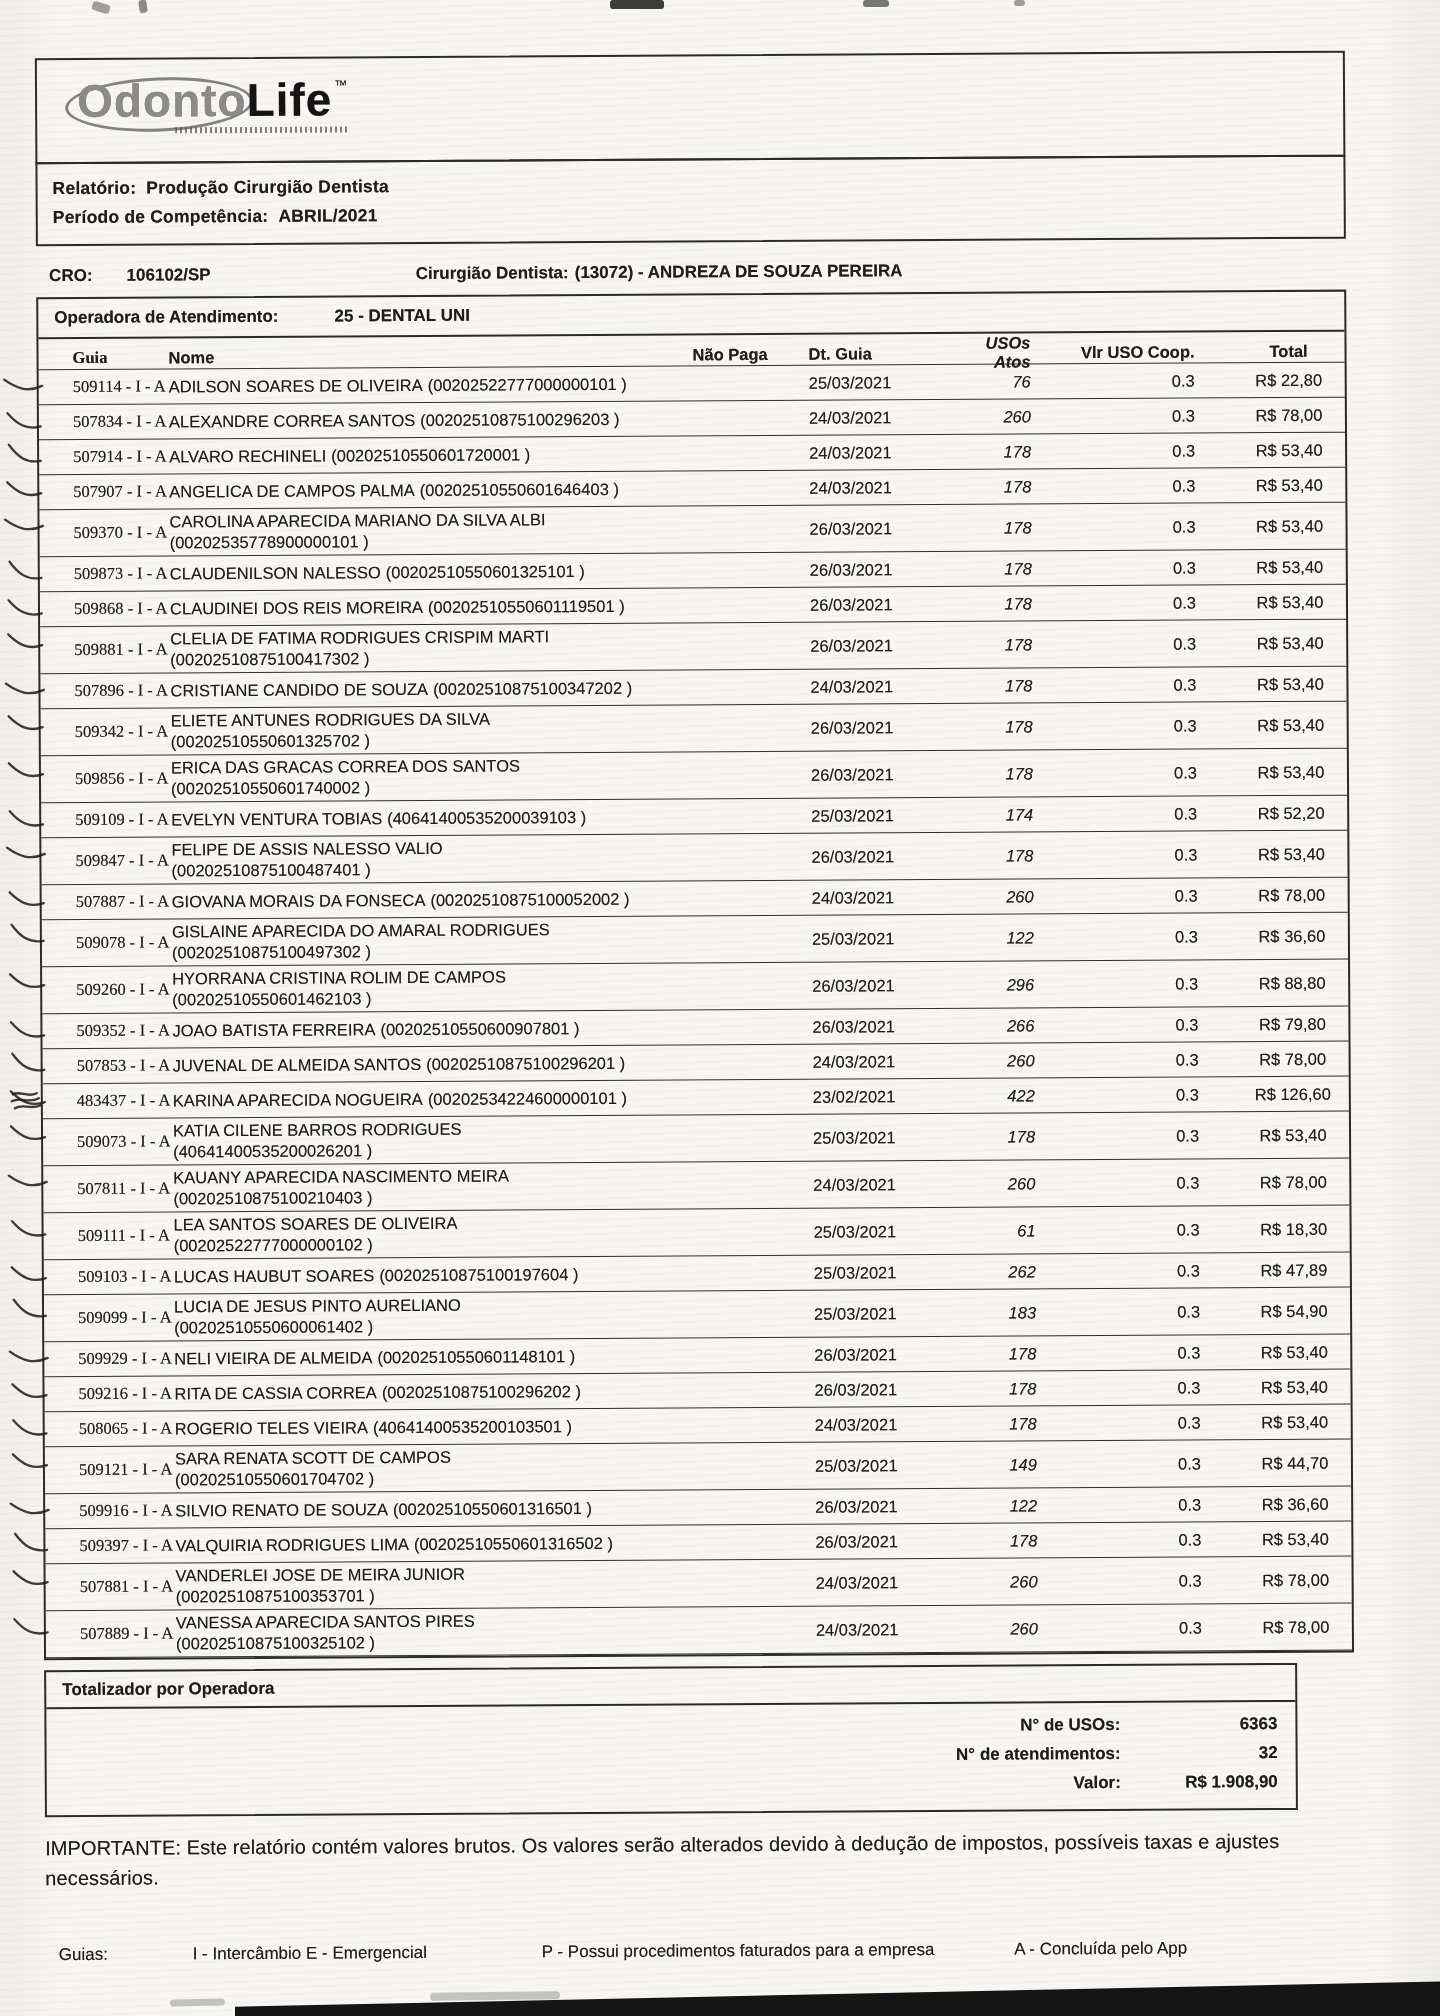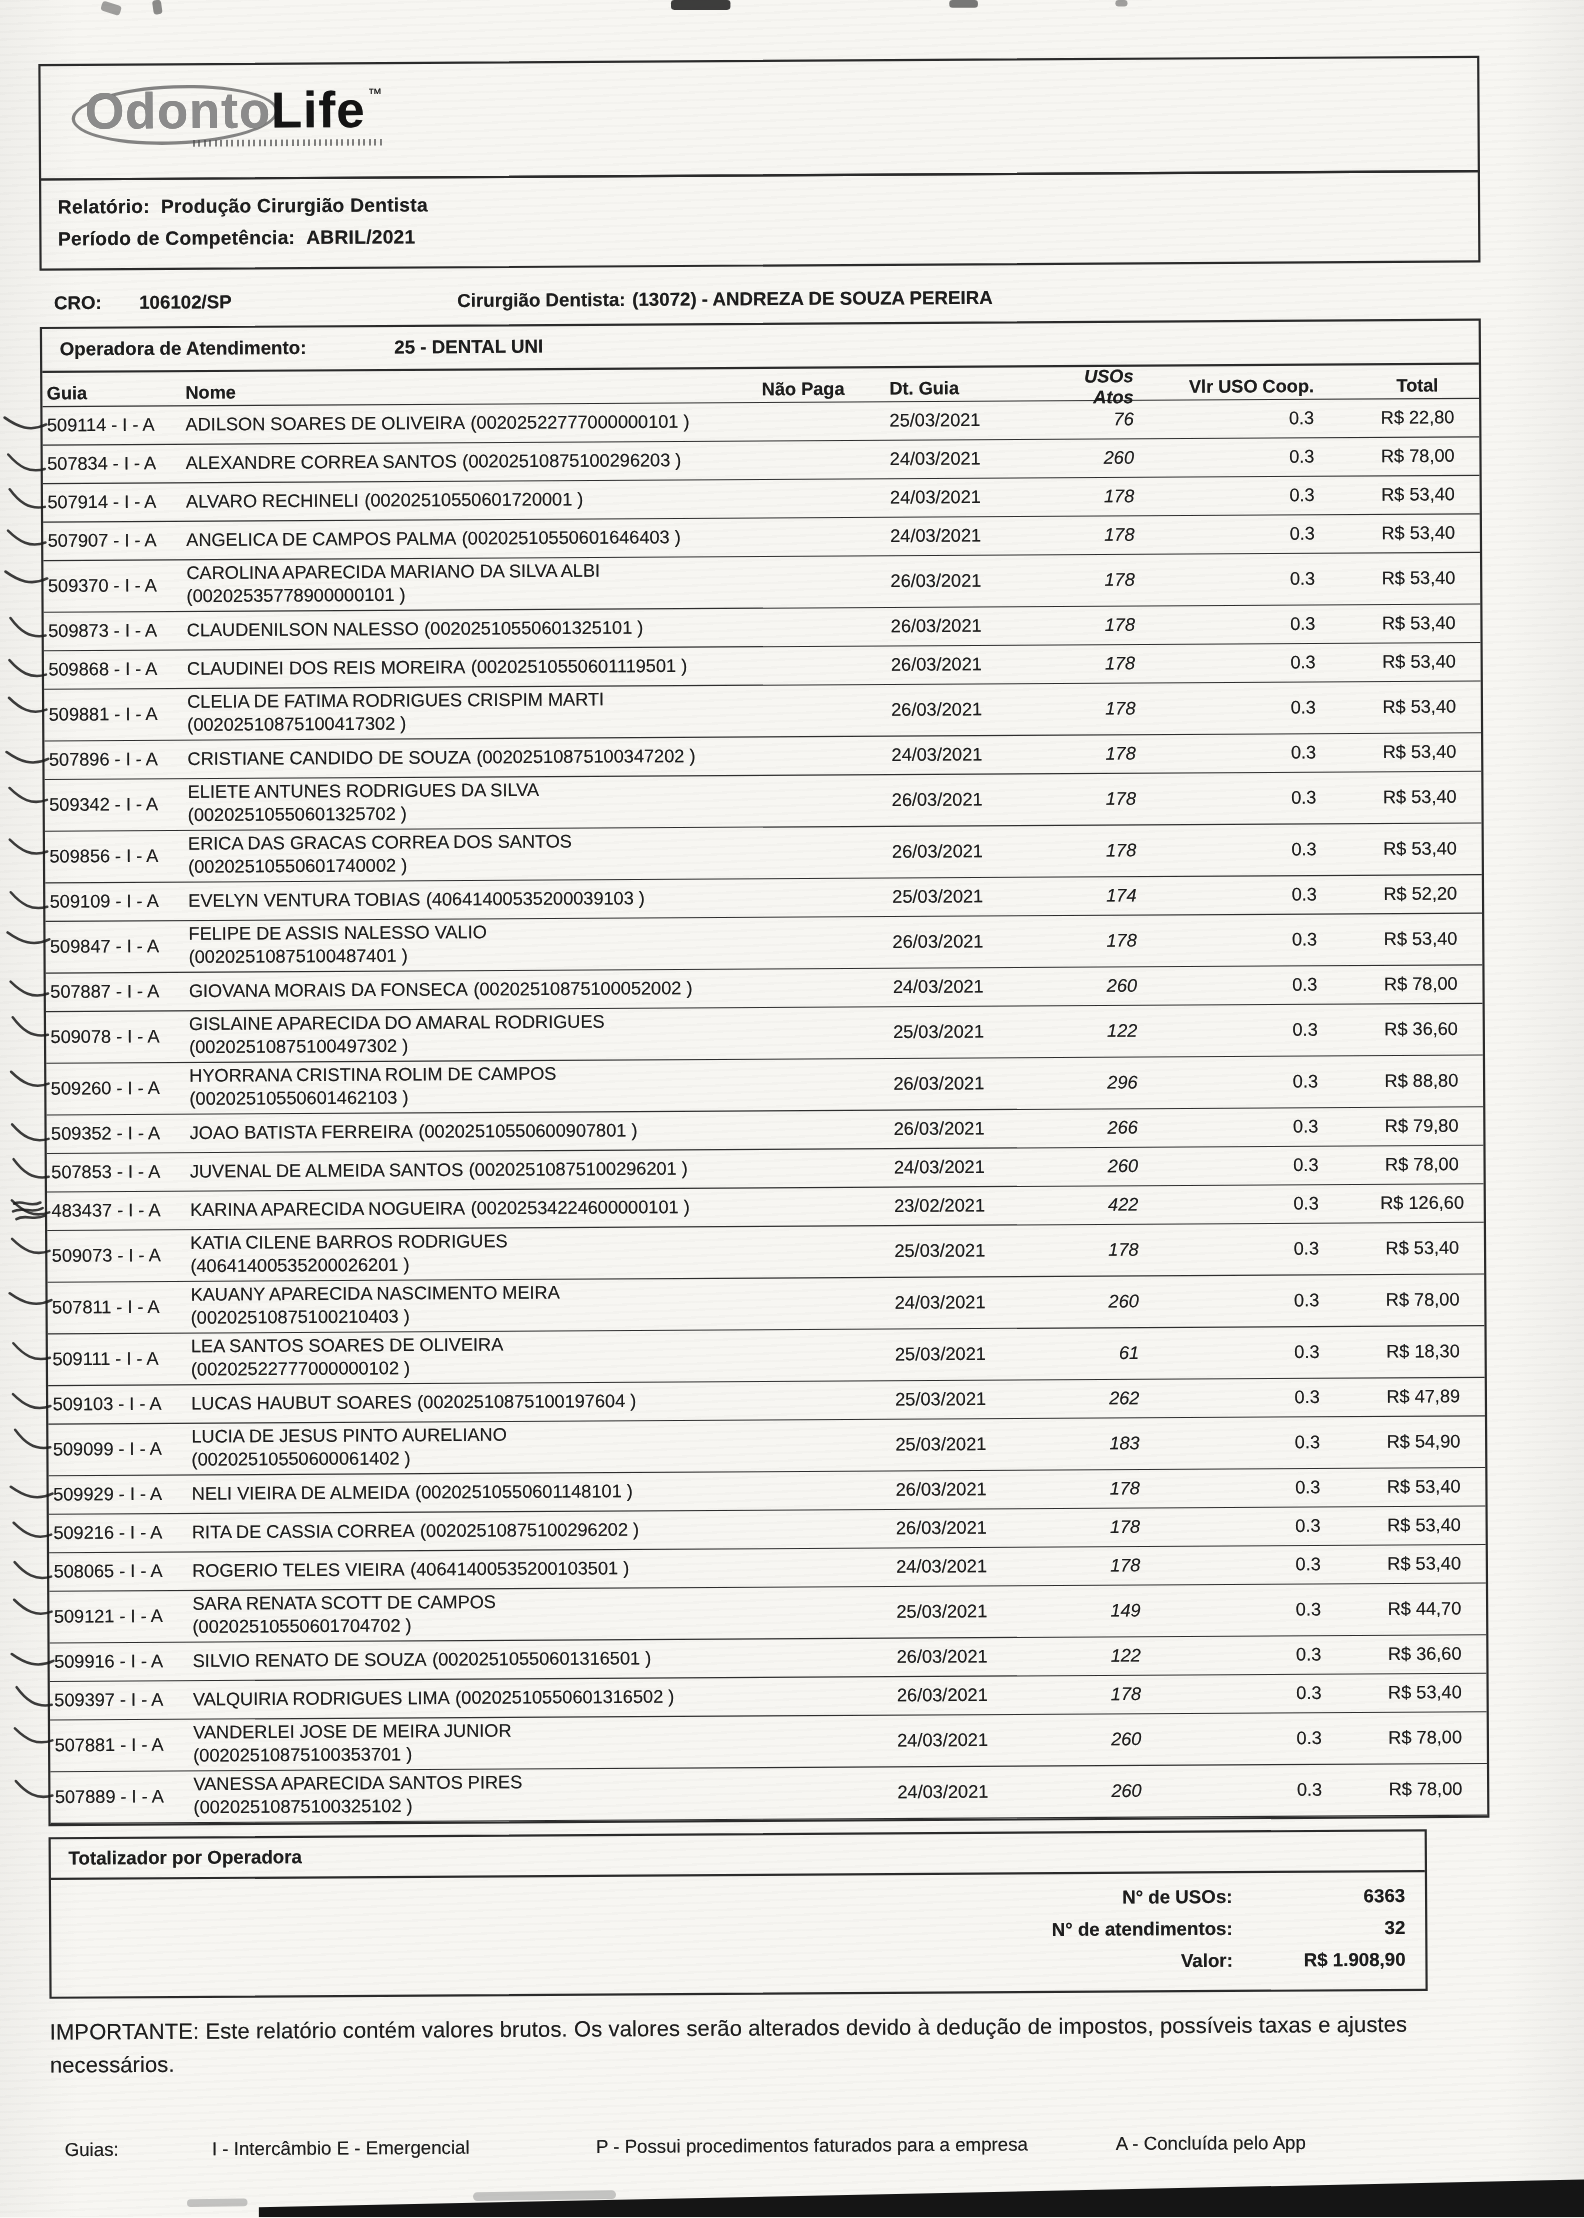--- a/index.html
+++ b/index.html
@@ -44,29 +44,29 @@
 
   
   .cro-line { display:flex; margin:20px 0 11px 13px; font-size:17px; font-weight:600; }
   .cro-value { margin-left:34px; }
   .dentist { margin-left:205px; }
   .dentist-value { margin-left:6px; }
 
   
   .table-box { width:1310px; }
   .operadora-row { display:flex; align-items:center; height:40px; padding-left:16px; border-bottom:2.2px solid #2b2b2b; font-size:17px; font-weight:600; }
-  .op-val { margin-left:80px;text-align:right; }
+  .op-val { margin-left:56px;text-align:right; }
 
   .thead, .trow {
     display:grid;
     grid-template-columns:130px 520px 110px 150px 92px 196px auto;
     align-items:center;
   }
   .thead { height:31px; border-bottom:1.8px solid #2e2e2e; font-size:16.5px; font-weight:600; }
-  .c-guia  { padding-left:4px; }
+  .c-guia  { padding-left:34px;font-family:Liberation Serif, serif; }
   .c-npaga { padding-left:4px; }
   .c-dt    { padding-left:10px; }
   .c-usos  { text-align:right; padding-right:10px;font-style:italic; }
   .c-vlr   { text-align:right; padding-right:42px; }
   .c-total { text-align:center; padding-right:4px; }
 
   .tbody .trow { position:relative; border-bottom:1.8px solid #2e2e2e; min-height:35px; font-size:16.5px; padding:2px 0; }
   .tbody .trow.two-line { min-height:47px; }
   .nome-code { margin-left:5px; }
   .two-line .nome-code { display:block; margin-left:0; }

